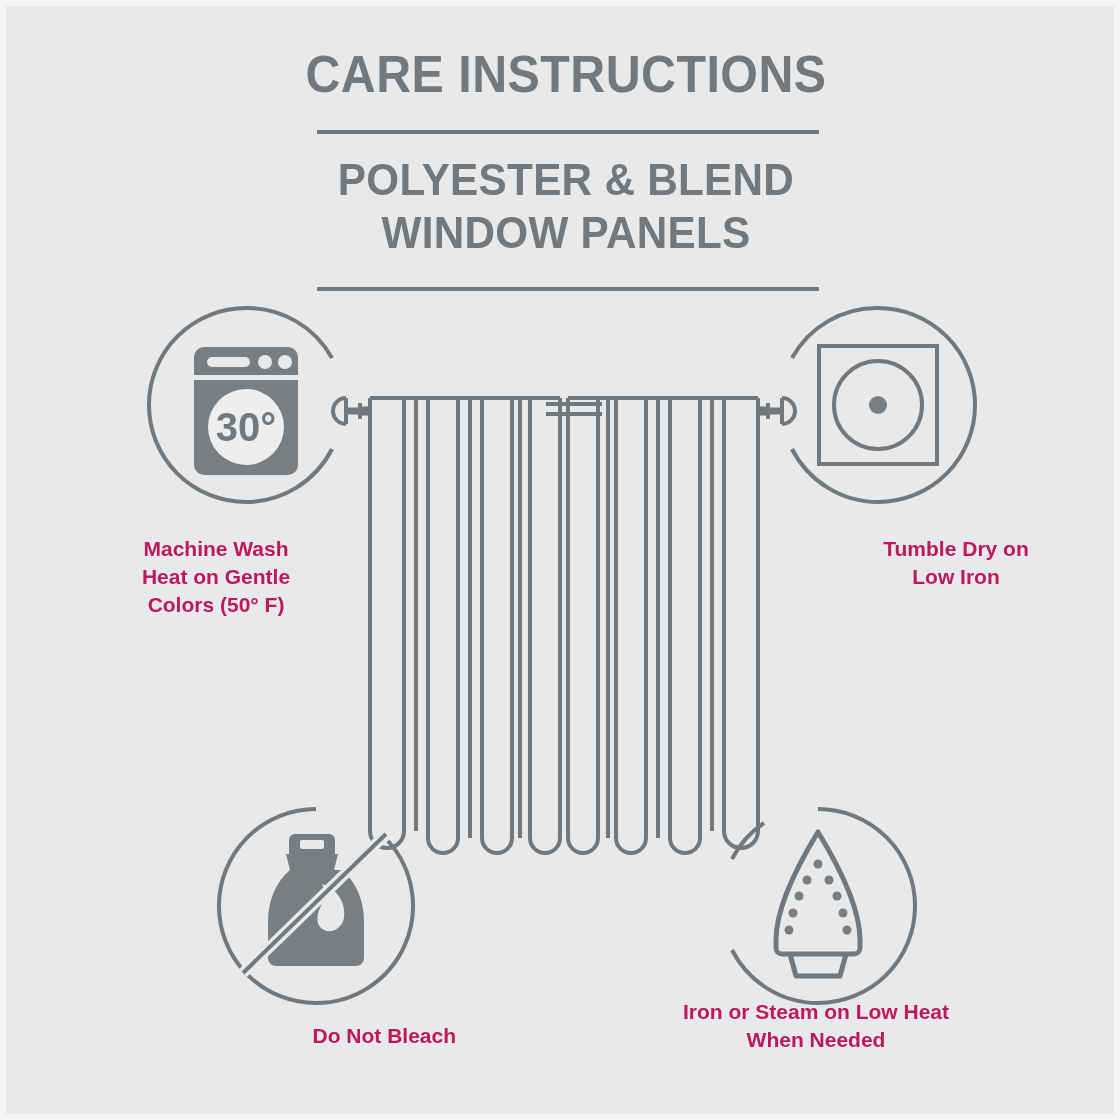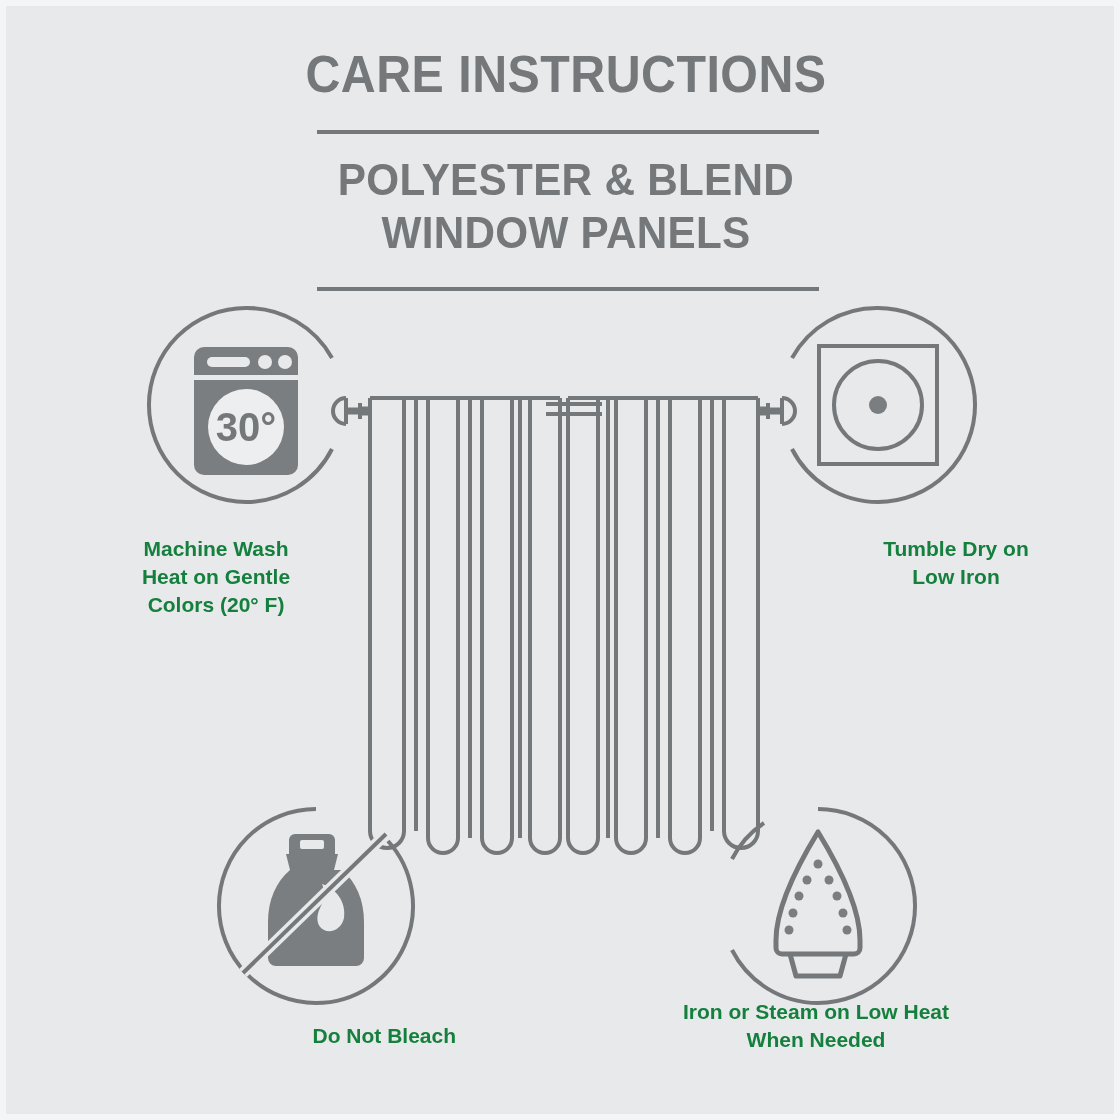--- a/index.html
+++ b/index.html
@@ -73,21 +73,21 @@
   #badge-dry    { left: 772px; top: 299px; }
   #badge-bleach { left: 210px; top: 800px; }
   #badge-iron   { left: 712px; top: 800px; }
 
   
   .caption {
     position: absolute;
     font-size: 21px;
     line-height: 28px;
     font-weight: bold;
-    color: #15803d;
+    color: #be185d;
   }
   #cap-wash   { left: 88px;  top: 529px; width: 244px; text-align: center; }
   #cap-dry    { left: 820px; top: 529px; width: 260px; text-align: center; }
   #cap-bleach { left: 170px; top: 1016px; width: 280px; text-align: right; }
   #cap-iron   { left: 600px; top: 992px; width: 420px; text-align: center; }
   .cap-line { display: block; }
 
   
   #curtain {
     position: absolute;
@@ -244,21 +244,21 @@
         <circle cx="125" cy="107" r="4.5"></circle>
         <circle cx="71" cy="124" r="4.5"></circle>
         <circle cx="129" cy="124" r="4.5"></circle>
       </g>
     </svg>
   </div>
 
   <div class="caption" id="cap-wash">
     <span class="cap-line">Machine Wash</span>
     <span class="cap-line">Heat on Gentle</span>
-    <span class="cap-line">Colors (20° F)</span>
+    <span class="cap-line">Colors (50° F)</span>
   </div>
 
   <div class="caption" id="cap-dry">
     <span class="cap-line">Tumble Dry on</span>
     <span class="cap-line">Low Iron</span>
   </div>
 
   <div class="caption" id="cap-bleach">
     <span class="cap-line">Do Not Bleach</span>
   </div>

